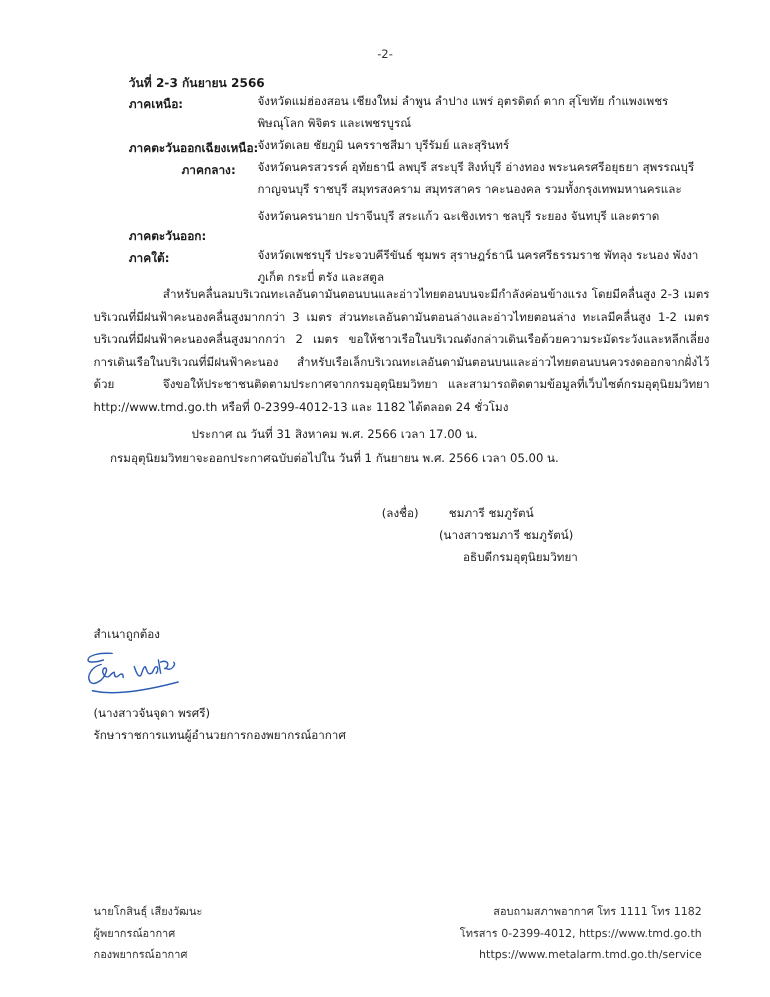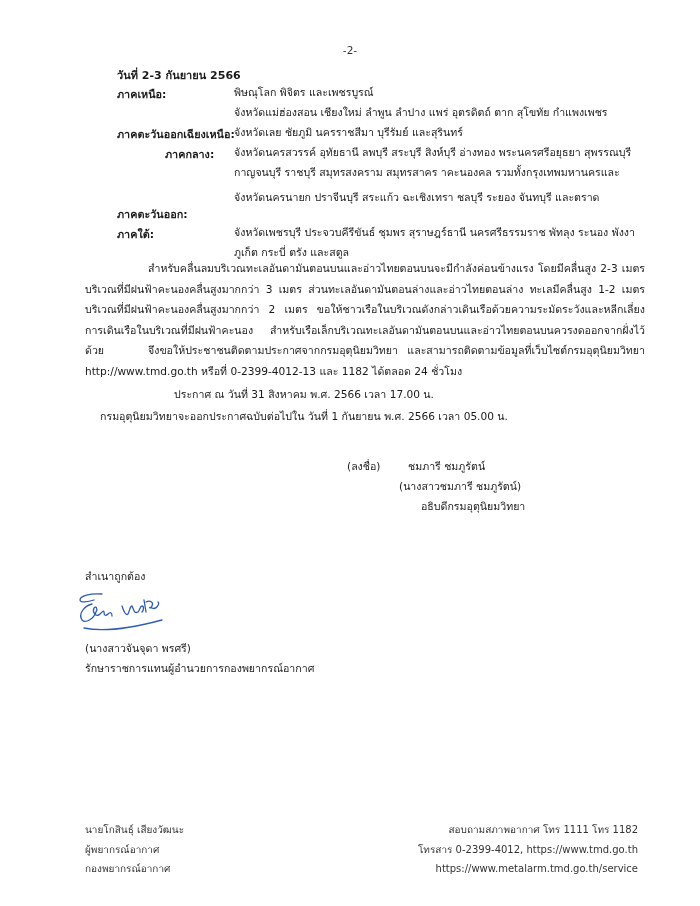--- a/index.html
+++ b/index.html
@@ -22,22 +22,22 @@
   svg.signature { position: absolute; left: 72px; top: 588px; }
 </style>
 </head>
 <body>
 
 <div class="abs page-num">-2-</div>
 <div class="abs date-heading">วันที่ 2-3 กันยายน 2566</div>
 
 <div class="abs region-label" style="top:86px;">ภาคเหนือ:</div>
 <div class="abs region-text" style="top:82px;">
+  <div>จังหวัดแม่ฮ่องสอน เชียงใหม่ ลำพูน ลำปาง แพร่ อุตรดิตถ์ ตาก สุโขทัย กำแพงเพชร</div>
   <div>พิษณุโลก พิจิตร และเพชรบูรณ์</div>
-  <div>จังหวัดแม่ฮ่องสอน เชียงใหม่ ลำพูน ลำปาง แพร่ อุตรดิตถ์ ตาก สุโขทัย กำแพงเพชร</div>
 </div>
 
 <div class="abs region-label" style="top:126px;">ภาคตะวันออกเฉียงเหนือ:</div>
 <div class="abs region-text" style="top:122px;">
   <div>จังหวัดเลย ชัยภูมิ นครราชสีมา บุรีรัมย์ และสุรินทร์</div>
 </div>
 
 <div class="abs region-label" style="top:146px;margin-left:48px;">ภาคกลาง:</div>
 <div class="abs region-text" style="top:142px;">
   <div>จังหวัดนครสวรรค์ อุทัยธานี ลพบุรี สระบุรี สิงห์บุรี อ่างทอง พระนครศรีอยุธยา สุพรรณบุรี</div>

